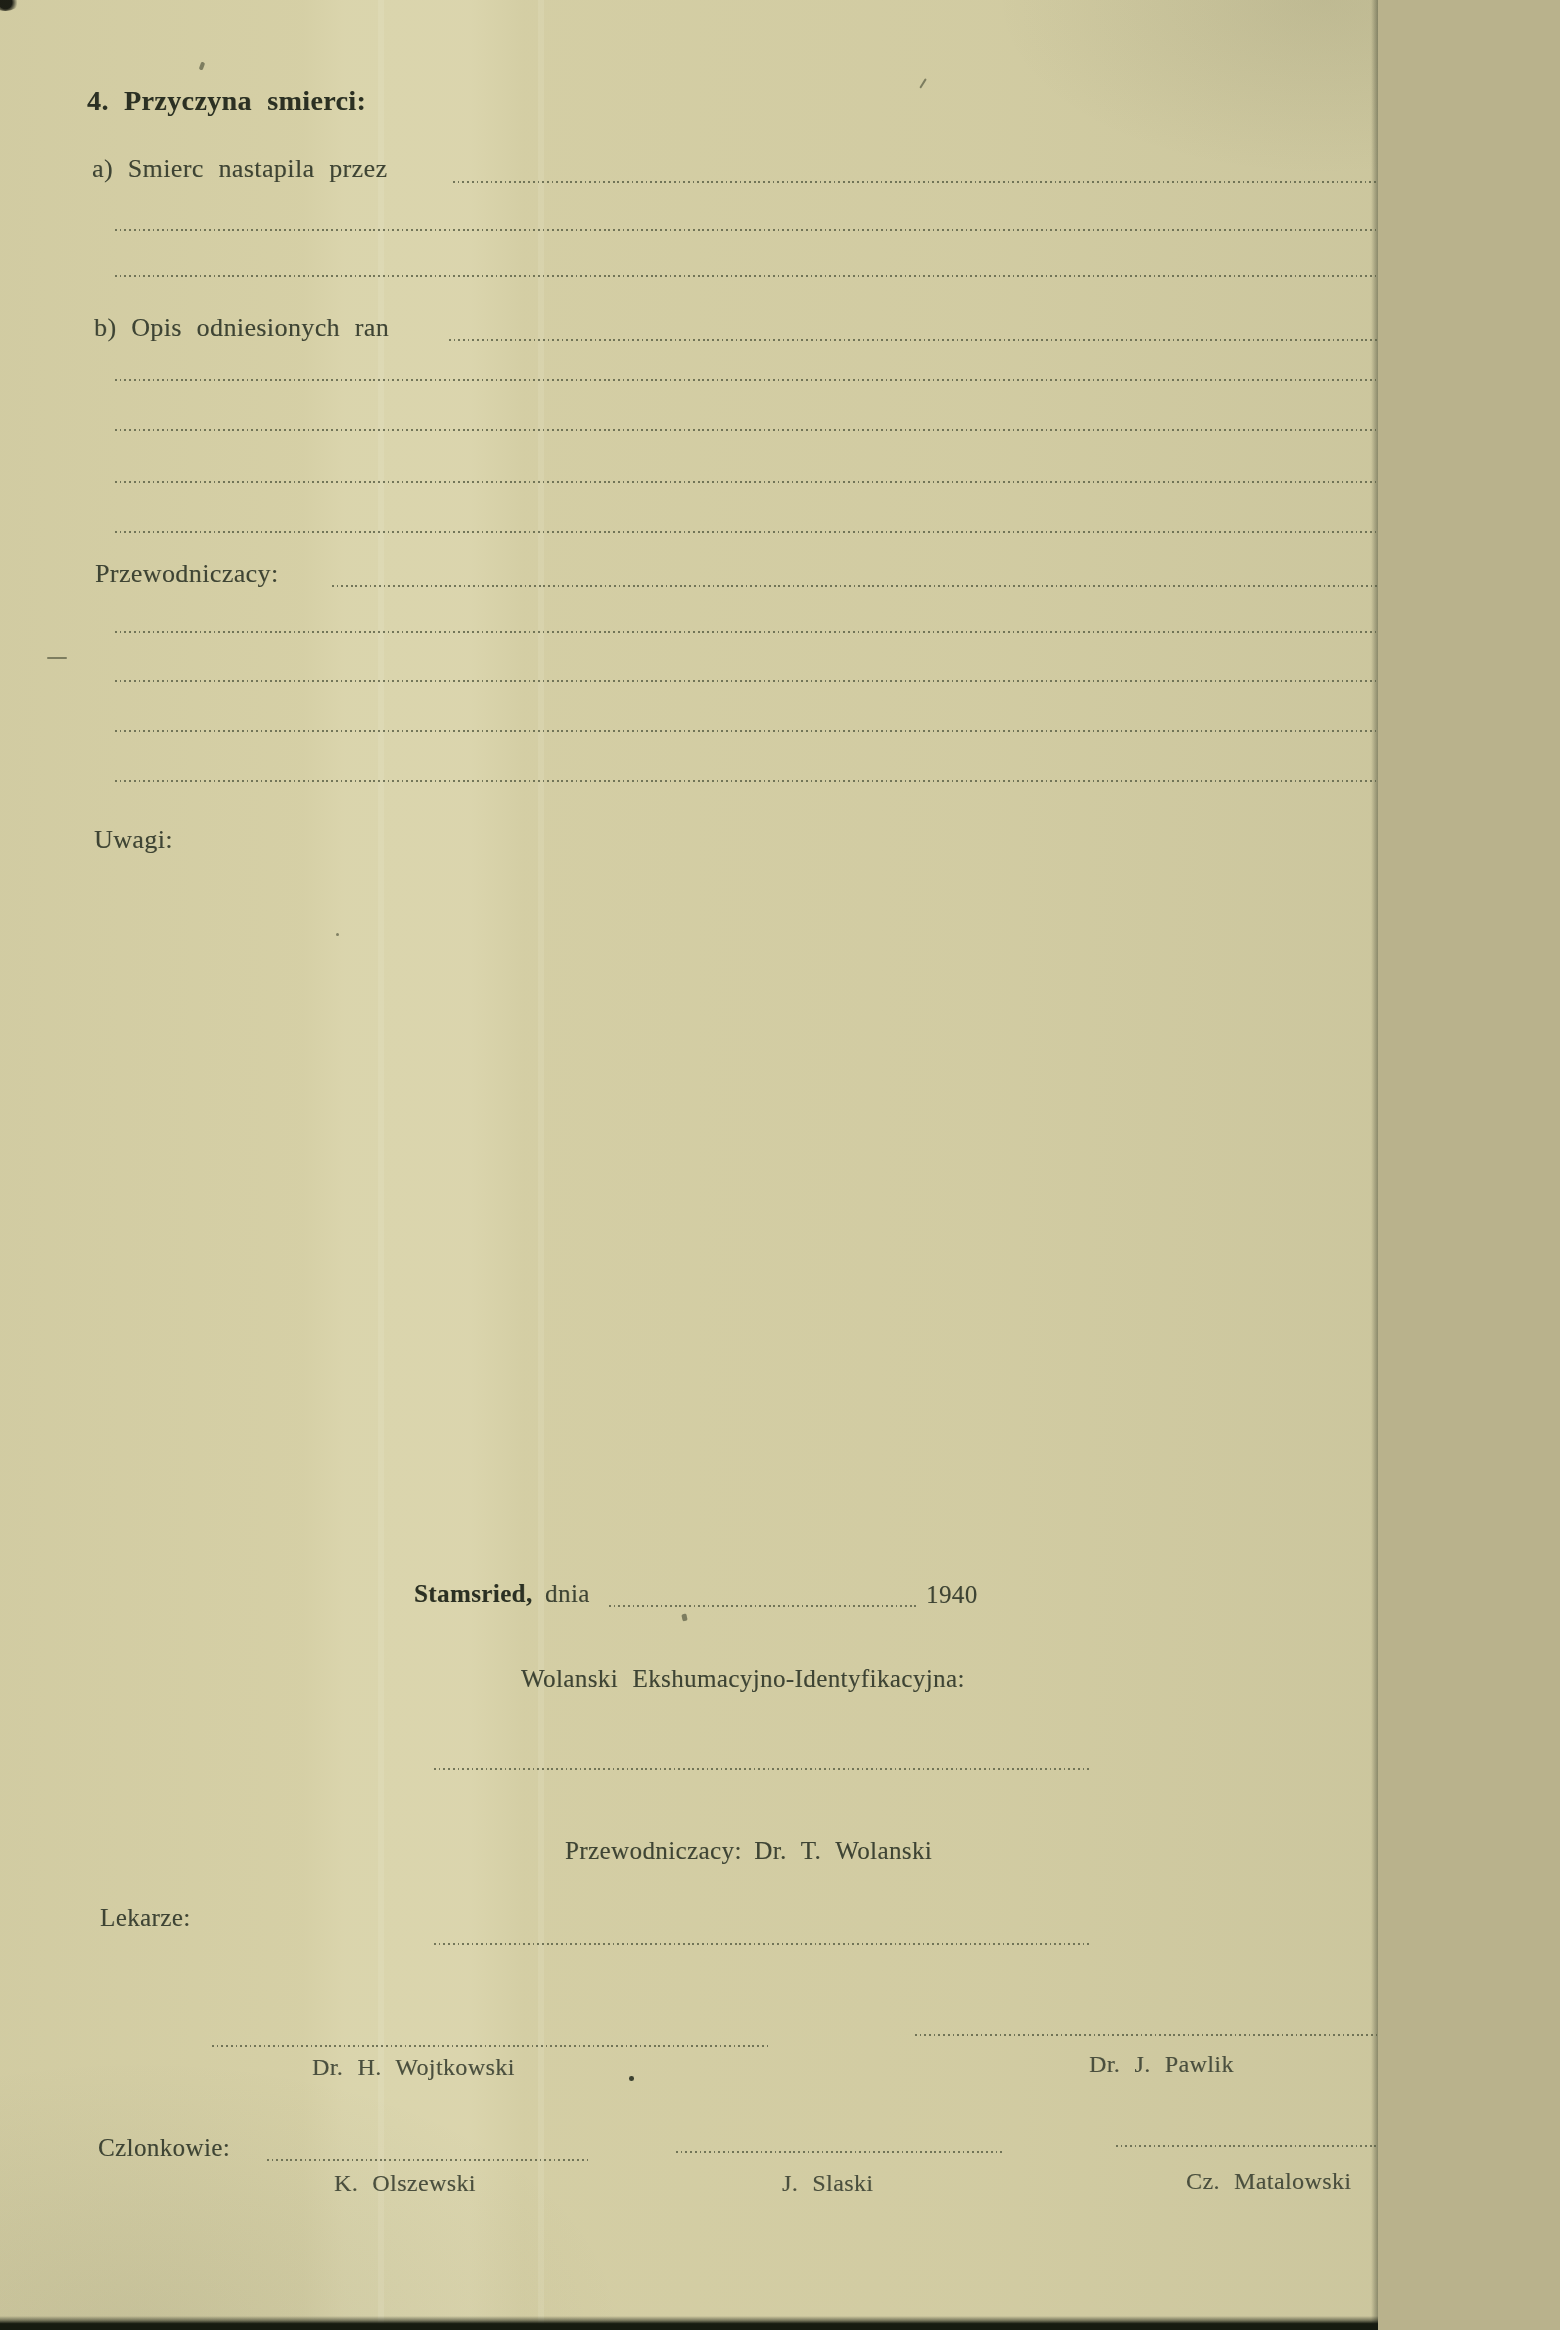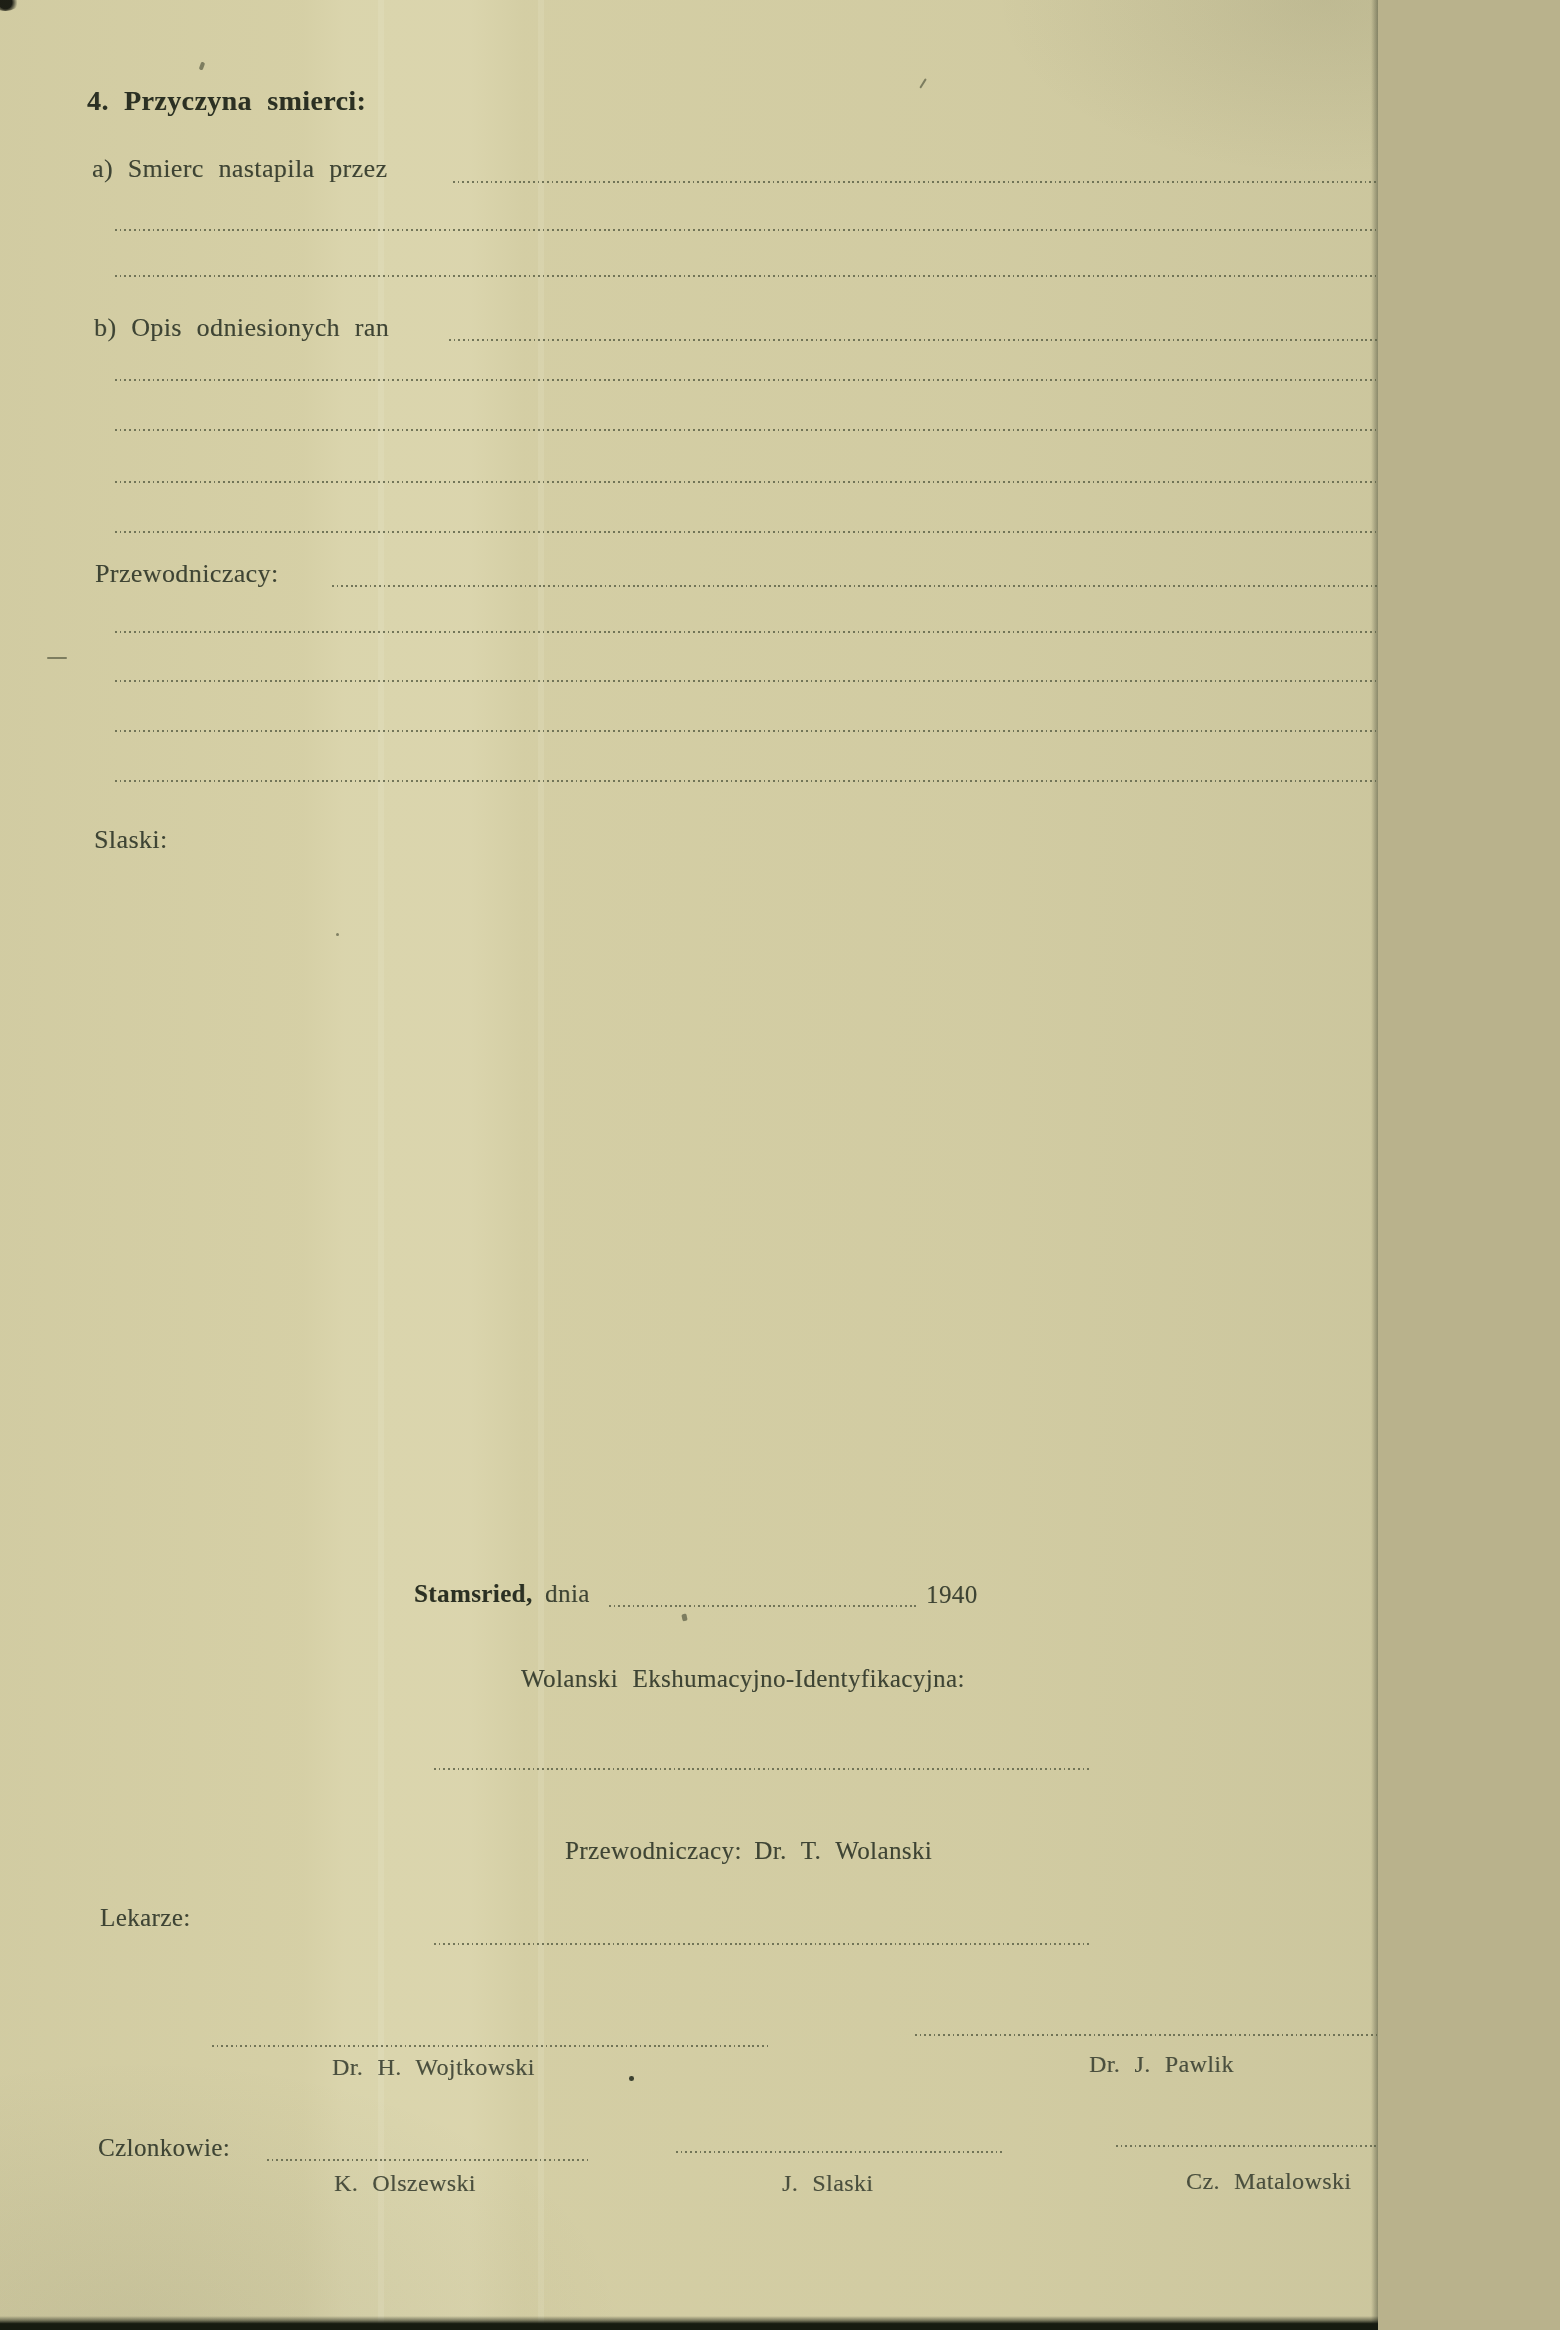--- a/index.html
+++ b/index.html
@@ -87,41 +87,41 @@
   <div class="dotline" style="left:115px;top:481px;width:1418px"></div>
   <div class="dotline" style="left:115px;top:531px;width:1418px"></div>
 
   <div class="txt" style="left:95px;top:560px">Przewodniczacy:</div>
   <div class="dotline" style="left:332px;top:585px;width:1202px"></div>
   <div class="dotline" style="left:115px;top:631px;width:1418px"></div>
   <div class="dotline" style="left:115px;top:680px;width:1418px"></div>
   <div class="dotline" style="left:115px;top:730px;width:1418px"></div>
   <div class="dotline" style="left:115px;top:780px;width:1418px"></div>
 
-  <div class="txt" style="left:94px;top:826px">Slaski:</div>
+  <div class="txt" style="left:94px;top:826px">Uwagi:</div>
 
   <div class="txt fs32" style="left:414px;top:1580px">
     <span class="bold">Stamsried,</span><span class="gapL">dnia</span>
   </div>
   <div class="dotline" style="left:609px;top:1605px;width:308px"></div>
   <div class="txt fs32" style="left:926px;top:1581px">1940</div>
 
   <div class="txt fs32" style="left:521px;top:1665px">Wolanski Ekshumacyjno-Identyfikacyjna:</div>
 
   <div class="dotline" style="left:434px;top:1768px;width:656px"></div>
 
   <div class="txt fs32" style="left:565px;top:1837px">
     <span>Przewodniczacy:</span><span class="gapL">Dr. T. Wolanski</span>
   </div>
 
   <div class="dotline" style="left:434px;top:1943px;width:656px"></div>
 
   <div class="txt fs32" style="left:100px;top:1904px">Lekarze:</div>
   <div class="dotline" style="left:212px;top:2045px;width:556px"></div>
-  <div class="txt name" style="left:332px;top:2054px">Dr. H. Wojtkowski</div>
+  <div class="txt name" style="left:312px;top:2054px">Dr. H. Wojtkowski</div>
   <div class="ink-dot" style="left:629px;top:2076px"></div>
   <div class="dotline" style="left:915px;top:2034px;width:527px"></div>
   <div class="txt name" style="left:1089px;top:2051px">Dr. J. Pawlik</div>
 
   <div class="txt fs32" style="left:98px;top:2134px">Czlonkowie:</div>
   <div class="dotline" style="left:267px;top:2159px;width:324px"></div>
   <div class="dotline" style="left:676px;top:2151px;width:328px"></div>
   <div class="dotline" style="left:1116px;top:2145px;width:332px"></div>
   <div class="txt name" style="left:334px;top:2170px">K. Olszewski</div>
   <div class="txt name" style="left:782px;top:2170px">J. Slaski</div>

